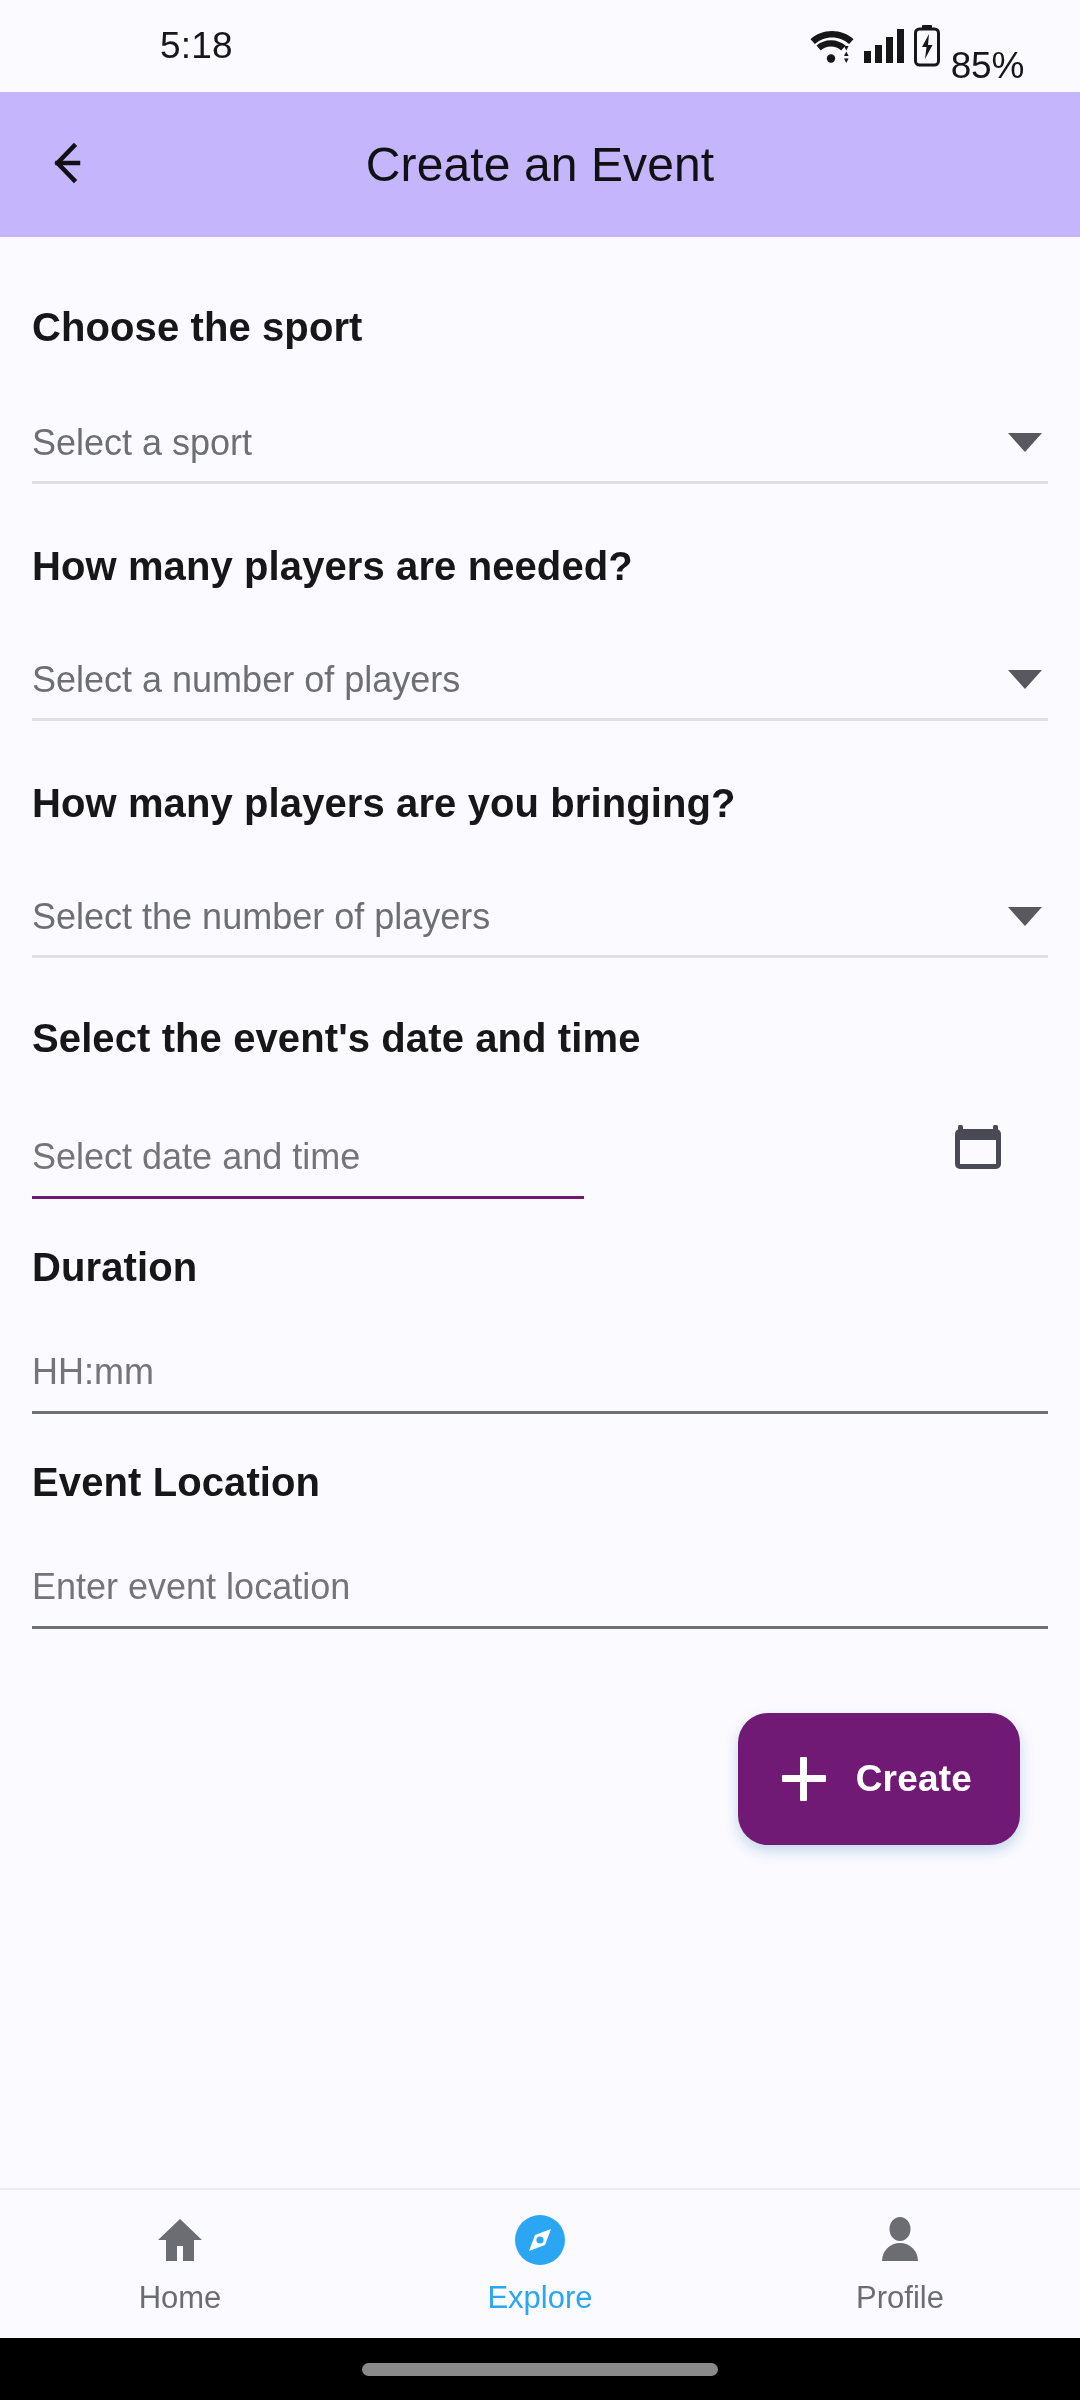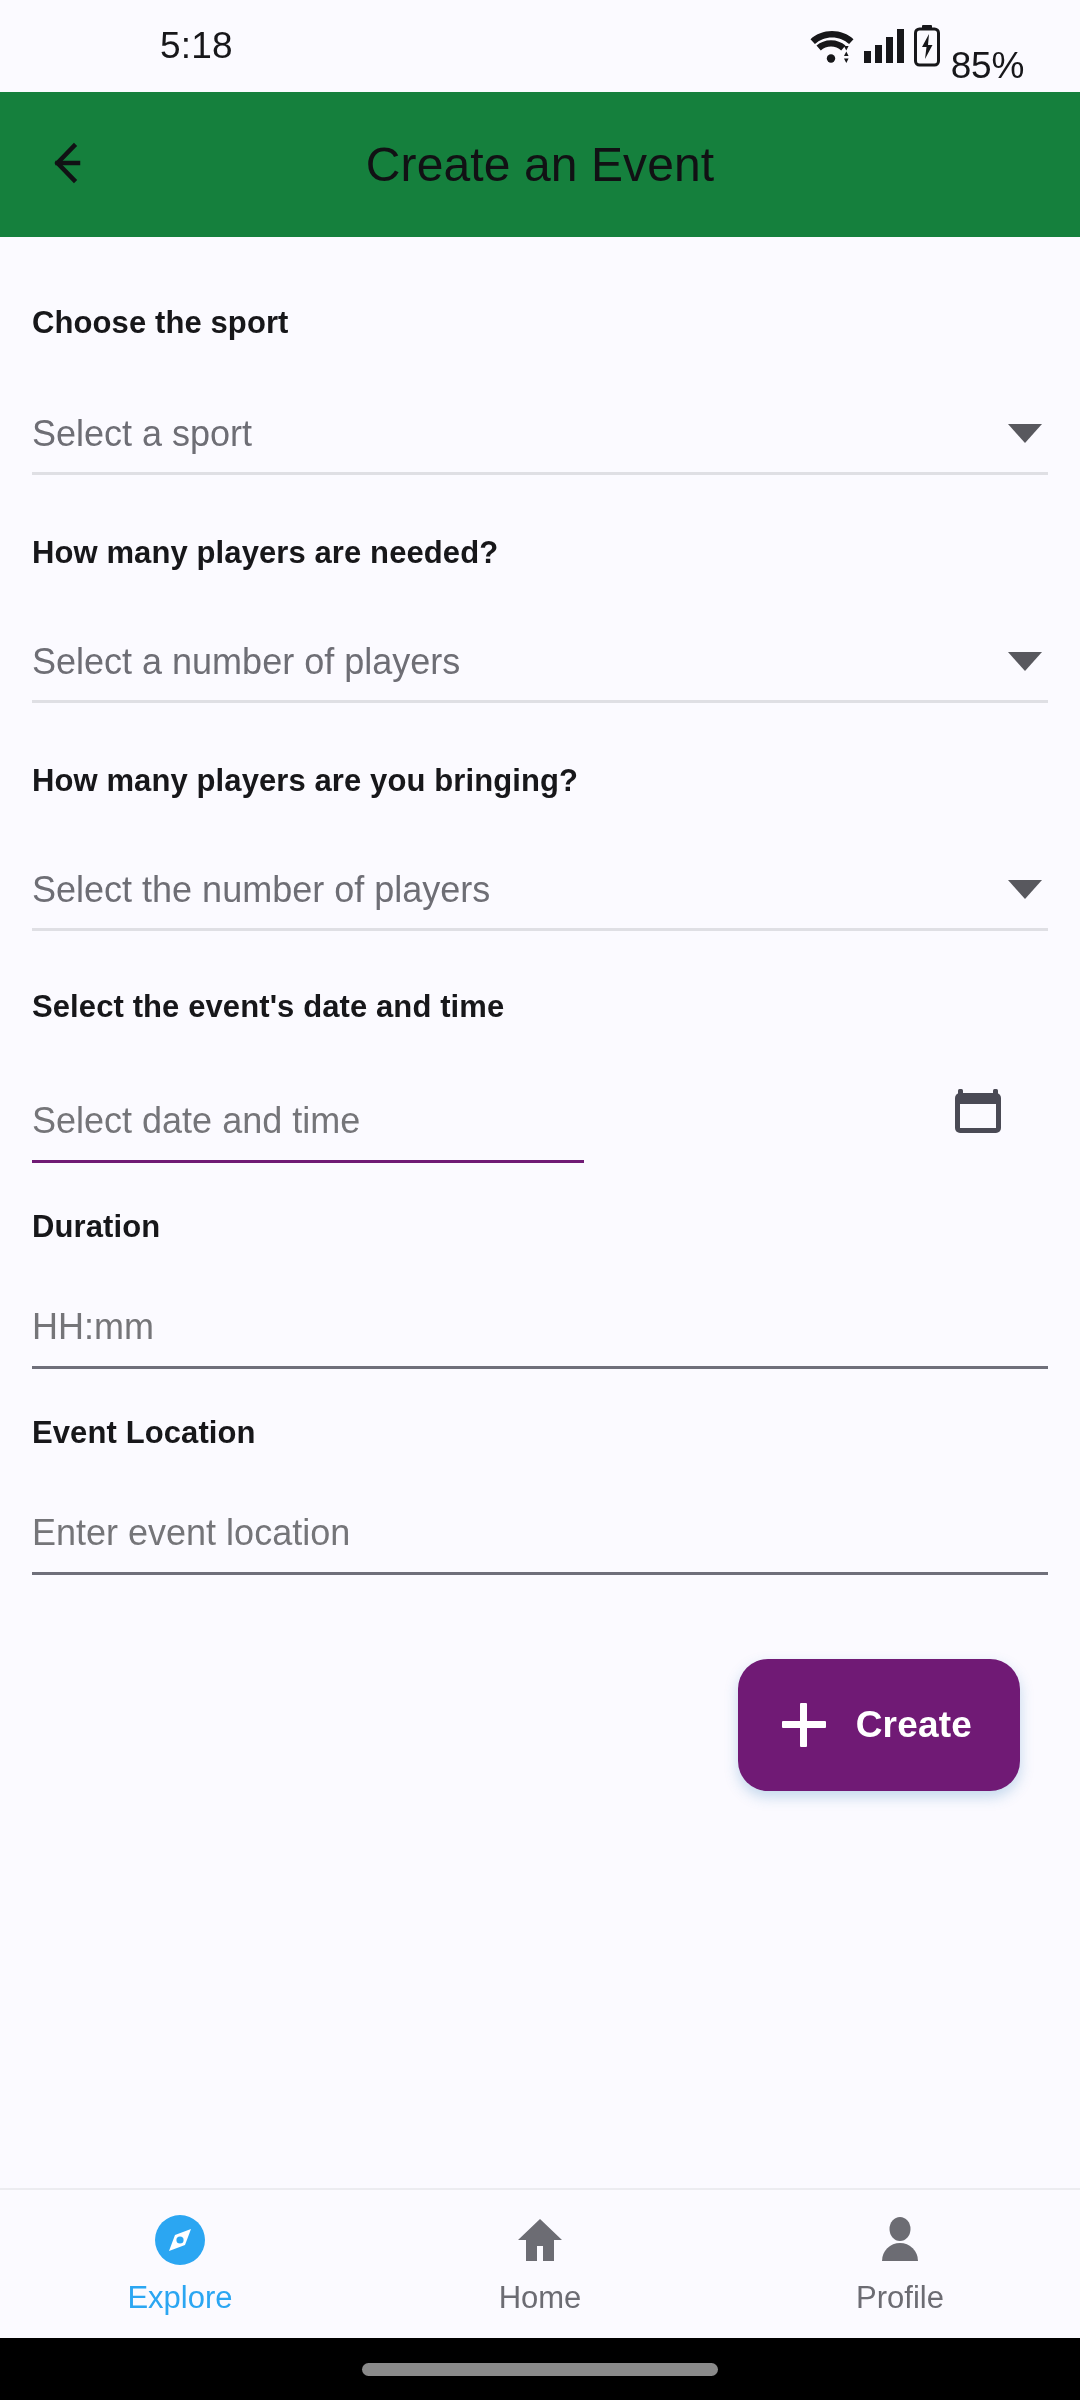--- a/index.html
+++ b/index.html
@@ -62,21 +62,21 @@
     margin-top: 40px;
   }
 
   
   .app-bar {
     height: 145px;
     flex: 0 0 145px;
     position: relative;
     display: flex;
     align-items: center;
-    background: #15803d;
+    background: #c4b5fd;
   }
 
   .back-btn {
     position: absolute;
     left: 30px;
     top: 50%;
     transform: translateY(-50%);
     width: 96px;
     height: 96px;
     display: flex;
@@ -101,21 +101,21 @@
   .form-body {
     flex: 1 1 auto;
     padding: 0 32px;
     position: relative;
     overflow: hidden;
   }
 
   .field-group { position: relative; }
 
   .field-label {
-    font-size: 31px;
+    font-size: 40px;
     font-weight: 700;
     color: #17171a;
     letter-spacing: 0.1px;
   }
 
   
   .select-row {
     display: flex;
     align-items: center;
     justify-content: space-between;
@@ -403,43 +403,43 @@
       <button class="create-btn">
         <span class="plus-icon"></span>
         <span>Create</span>
       </button>
     </div>
 
   </div>
 
   <div class="bottom-nav">
 
+    <button class="nav-item">
+      <span class="nav-icon">
+        <svg width="50" height="50" viewBox="0 0 50 50">
+          <path d="M25 4 L47 25 h-8 v21 h-11 V31 h-6 v15 H11 V25 H3 z" fill="#6c6c73"></path>
+        </svg>
+      </span>
+      <span class="nav-label">Home</span>
+    </button>
+
     <button class="nav-item active">
       <span class="nav-icon">
         <svg width="54" height="54" viewBox="0 0 54 54">
           <circle cx="27" cy="27" r="25" fill="#2ba6f2"></circle>
           <path d="M38 16 L22 22 L16 38 L32 32 z" fill="#ffffff"></path>
           <circle cx="27" cy="27" r="3.6" fill="#2ba6f2"></circle>
         </svg>
       </span>
       <span class="nav-label">Explore</span>
     </button>
 
     <button class="nav-item">
       <span class="nav-icon">
         <svg width="50" height="50" viewBox="0 0 50 50">
-          <path d="M25 4 L47 25 h-8 v21 h-11 V31 h-6 v15 H11 V25 H3 z" fill="#6c6c73"></path>
-        </svg>
-      </span>
-      <span class="nav-label">Home</span>
-    </button>
-
-    <button class="nav-item">
-      <span class="nav-icon">
-        <svg width="50" height="50" viewBox="0 0 50 50">
           <ellipse cx="25" cy="14" rx="10.5" ry="12" fill="#6c6c73"></ellipse>
           <path d="M7 46 a18 18 0 0 1 36 0 z" fill="#6c6c73"></path>
         </svg>
       </span>
       <span class="nav-label">Profile</span>
     </button>
 
   </div>
 
   <div class="gesture-bar">

